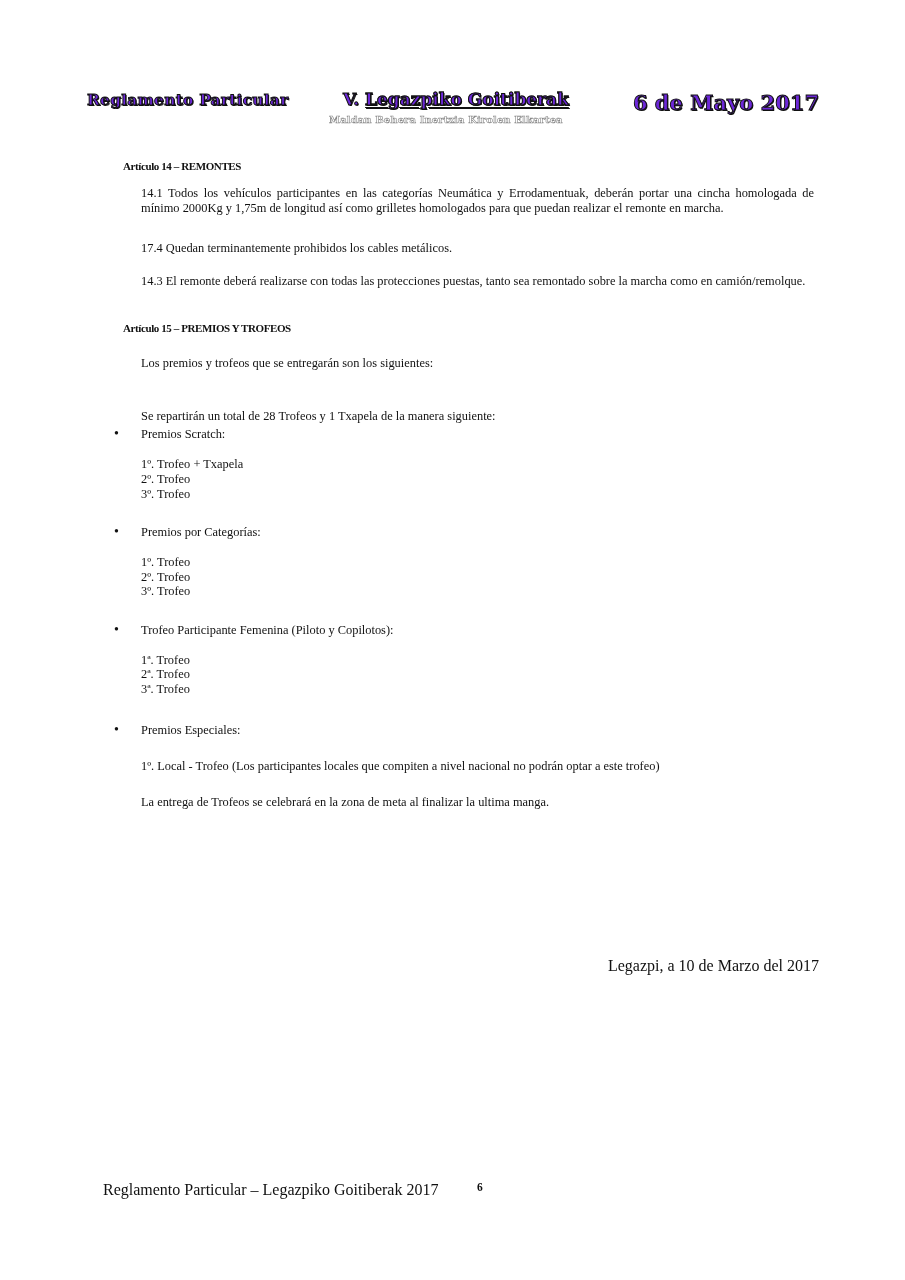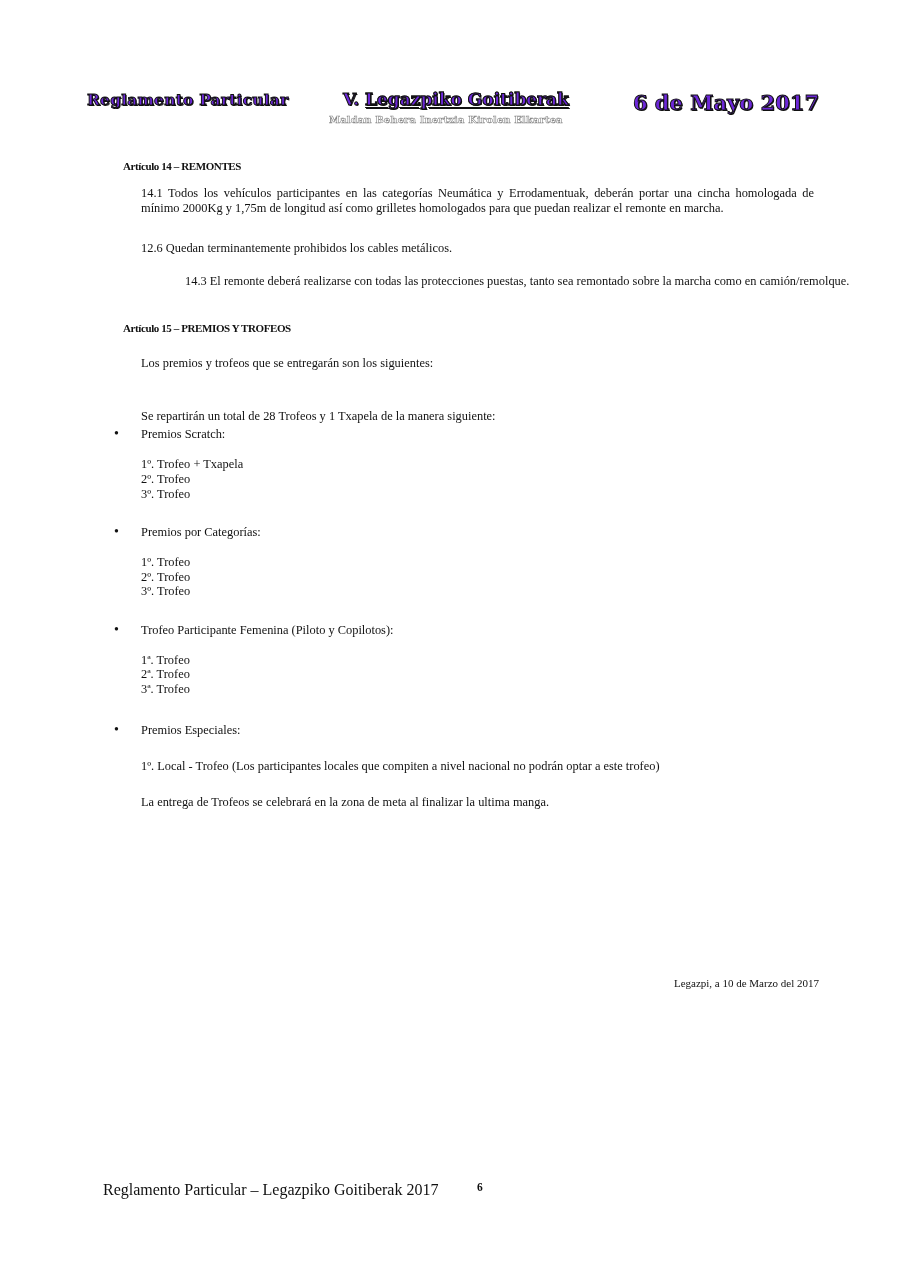--- a/index.html
+++ b/index.html
@@ -32,39 +32,39 @@
       font-family: "Liberation Serif", serif; font-weight: bold; font-size: 11px;
       letter-spacing: -0.4px;
       margin-left: 36px;
     }
     .p {
       position: absolute; left: 141px; width: 673px;
       font-size: 12.4px; line-height: 15px; text-align: justify;
     }
     .line { position: absolute; left: 141px; font-size: 12.4px; line-height: 15px; white-space: nowrap; }
     .bullet { position: absolute; left: 114px; font-size: 14px; line-height: 15px; }
-    .sign { position: absolute; right: 86px; top: 957px; font-size: 11px; margin-top: 20px; }
+    .sign { position: absolute; right: 86px; top: 957px; font-size: 16px; }
     .footer { position: absolute; left: 103px; top: 1181px; font-size: 16px; }
     .pagenum { position: absolute; left: 477px; top: 1181px; font-size: 11.5px; font-weight: bold; }
   </style>
 </head>
 <body>
 
 <div class="hdr-left outline">Reglamento Particular</div>
 <div class="hdr-center outline">
   <span>V.</span>
   <span class="u">Legazpiko Goitiberak</span>
 </div>
 <div class="hdr-sub outline-gray">Maldan Behera Inertzia Kirolen Elkartea</div>
 <div class="hdr-right outline">6 de Mayo 2017</div>
 
 <div class="h2" style="top:160px;">Artículo 14 – REMONTES</div>
 <div class="p" style="top:186px;">14.1 Todos los vehículos participantes en las categorías Neumática y Errodamentuak, deberán portar una cincha homologada de mínimo 2000Kg y 1,75m de longitud así como grilletes homologados para que puedan realizar el remonte en marcha.</div>
-<div class="p" style="top:241px;">12.6 Quedan terminantemente prohibidos los cables metálicos.</div>
-<div class="p" style="top:274px;margin-left:44px;">14.3 El remonte deberá realizarse con todas las protecciones puestas, tanto sea remontado sobre la marcha como en camión/remolque.</div>
+<div class="p" style="top:241px;">17.4 Quedan terminantemente prohibidos los cables metálicos.</div>
+<div class="p" style="top:274px;">14.3 El remonte deberá realizarse con todas las protecciones puestas, tanto sea remontado sobre la marcha como en camión/remolque.</div>
 
 <div class="h2" style="top:322px;text-align:right;">Artículo 15 – PREMIOS Y TROFEOS</div>
 <div class="line" style="top:356px;">Los premios y trofeos que se entregarán son los siguientes:</div>
 <div class="line" style="top:409px;">Se repartirán un total de 28 Trofeos y 1 Txapela de la manera siguiente:</div>
 
 <div class="bullet" style="top:426px;">•</div>
 <div class="line" style="top:427px;">Premios Scratch:</div>
 <div class="line" style="top:457px;">1º. Trofeo + Txapela</div>
 <div class="line" style="top:472px;">2º. Trofeo</div>
 <div class="line" style="top:487px;">3º. Trofeo</div>

